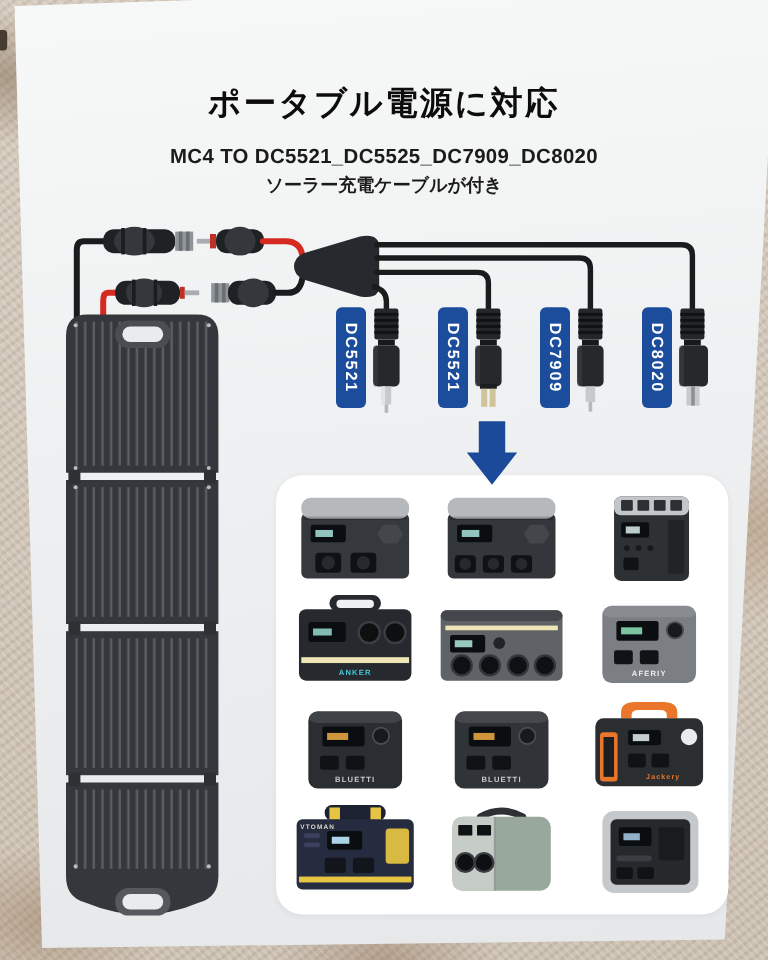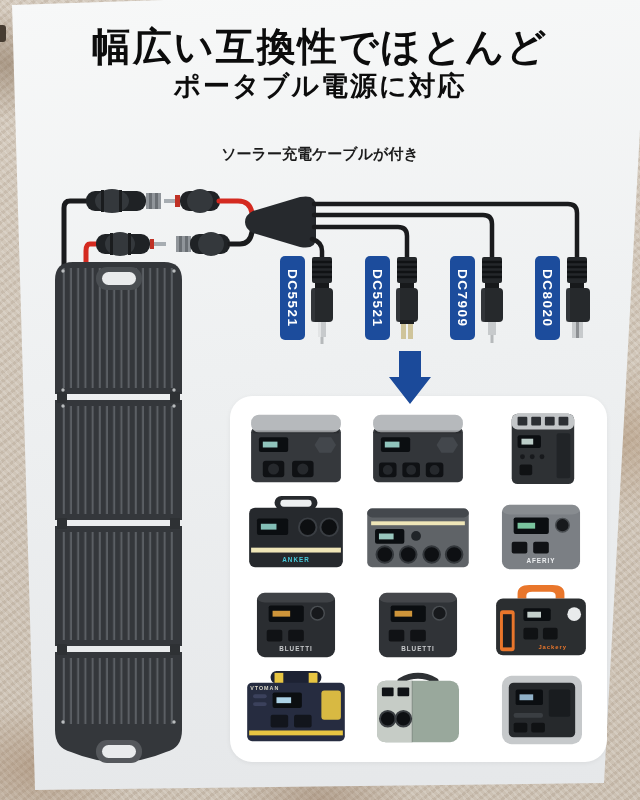--- a/index.html
+++ b/index.html
@@ -48,22 +48,22 @@
   .cell{width:118px;height:84px;}
   .cell svg{display:block;}
 </style>
 </head>
 <body>
 
 <div id="stage" style="--blue: #1c4c9c; --arrow: #1b4a9a; --wirered: #d42a20; --wireblack: #1a1b1d; --panel: #34373b;">
   <div class="card"></div>
   <div class="corner-spot"></div>
 
-  <div class="ttl" id="title1">幅広い互換性でほとんど</div>
   <div class="ttl" id="title2">ポータブル電源に対応</div>
+  <div class="sub" id="sub1">MC4 TO DC5521_DC5525_DC7909_DC8020</div>
   <div class="sub" id="sub2">ソーラー充電ケーブルが付き</div>
 
   <div class="station-panel">
     <div class="grid" id="grid">
         <div class="cell">
           <svg width="118" height="82" viewBox="0 0 120 84">
             <rect x="14" y="22" width="92" height="56" rx="5" style="fill:#35383c"></rect>
     <rect x="14" y="9" width="92" height="18" rx="8" style="fill:#b6b9bc"></rect>
     <rect x="16" y="25" width="88" height="3" style="fill:rgba(0,0,0,.18)"></rect>
     <rect x="22" y="32" width="30" height="15" rx="2" style="fill:#0b0e11"></rect>

